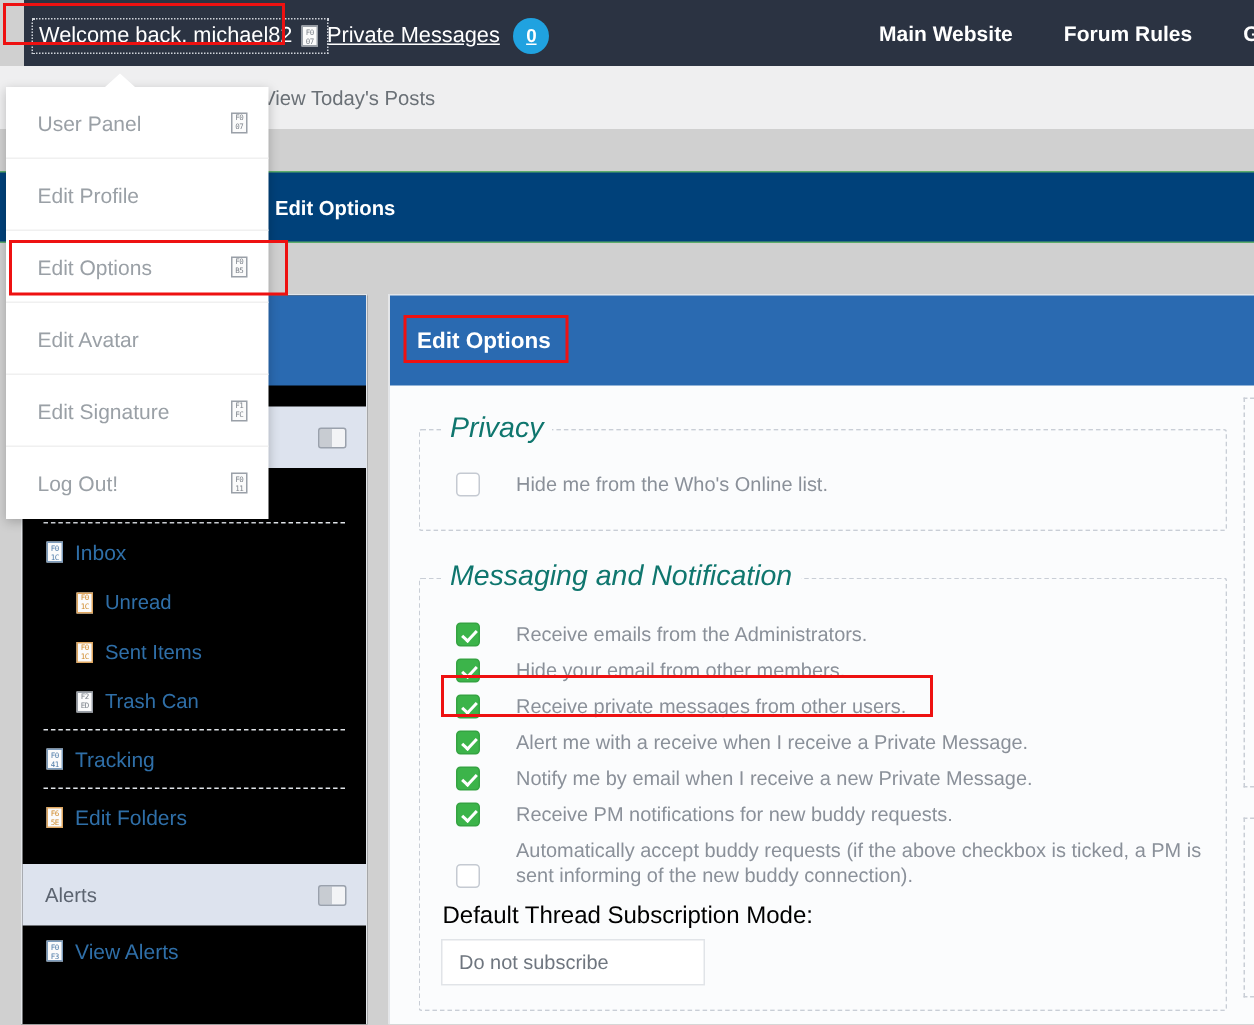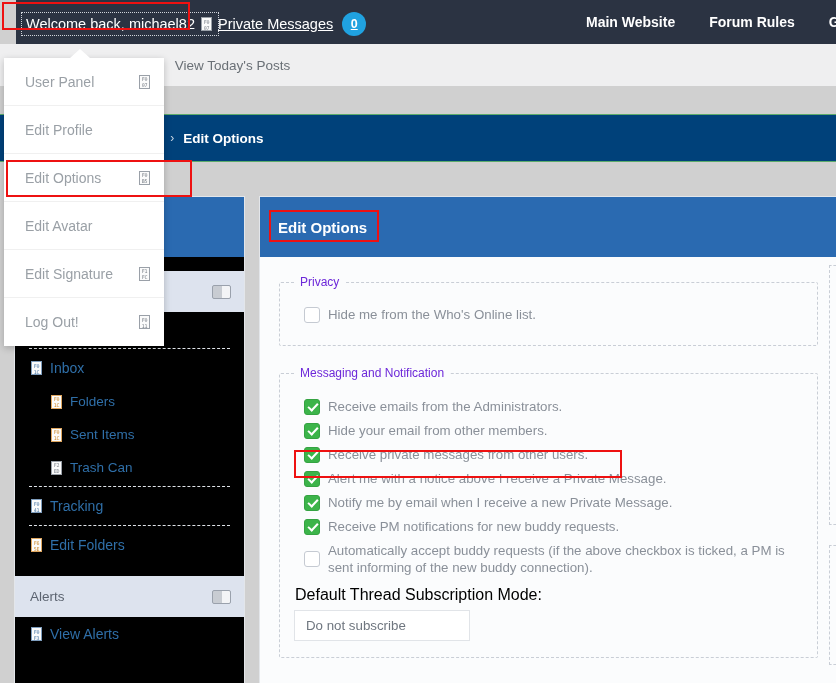--- a/index.html
+++ b/index.html
@@ -217,29 +217,30 @@
 
   fieldset.group {
     border: 1px dashed #c9ced6;
     border-radius: 2px;
     padding: 10px 14px 14px 14px;
     margin-bottom: 20px;
     background: transparent;
   }
   fieldset.group > legend {
     padding: 0 6px;
-    color: #6d28d9;
-    font-size: 12px;
-    white-space: nowrap;
+    color: #0f766e;
+    font-size: 19px;
+    white-space: nowrap;
+    font-style: italic;
   }
 
   .chk-row {
     display: flex;
-    align-items: center;
-    gap: 8px;
+    align-items: flex-end;
+    gap: 24px;
     padding: 3px 0;
     position: relative;
   }
   .chk-row .lbl {
     color: #8a9099;
     font-size: 13.3px;
     line-height: 17px;
     padding-top: 1px;
   }
   .cb {
@@ -297,21 +298,21 @@
     left: 829px; top: 545px;
     width: 7px; height: 120px;
     border: 1px dashed #c9ced6;
     border-right: none;
   }
 
   
   .dropdown {
     position: absolute;
     left: 4px; top: 58px;
-    width: 160px;
+    width: 175px;
     background: #ffffff;
     box-shadow: 0 2px 7px rgba(0,0,0,0.22);
     z-index: 40;
   }
   .dd-caret {
     position: absolute;
     left: 66px; top: -9px;
     width: 0; height: 0;
     border-left: 10px solid transparent;
     border-right: 10px solid transparent;
@@ -406,21 +407,21 @@
           <b>1C</b>
       </span>
       <span>Inbox</span>
     </div>
 
     <div class="sb-item sub">
       <span class="tofu org">
         <b>F0</b>
           <b>1C</b>
       </span>
-      <span>Folders</span>
+      <span>Unread</span>
     </div>
     <div class="sb-item sub">
       <span class="tofu org">
         <b>F0</b>
           <b>1C</b>
       </span>
       <span>Sent Items</span>
     </div>
     <div class="sb-item sub">
       <span class="tofu">
@@ -492,21 +493,21 @@
           <div class="chk-row">
             <span class="cb on"></span>
             <span class="lbl">Hide your email from other members.</span>
           </div>
           <div class="chk-row">
             <span class="cb on"></span>
             <span class="lbl">Receive private messages from other users.</span>
           </div>
           <div class="chk-row">
             <span class="cb on"></span>
-            <span class="lbl">Alert me with a notice above I receive a Private Message.</span>
+            <span class="lbl">Alert me with a receive when I receive a Private Message.</span>
           </div>
           <div class="chk-row">
             <span class="cb on"></span>
             <span class="lbl">Notify me by email when I receive a new Private Message.</span>
           </div>
           <div class="chk-row">
             <span class="cb on"></span>
             <span class="lbl">Receive PM notifications for new buddy requests.</span>
           </div>
           <div class="chk-row">

